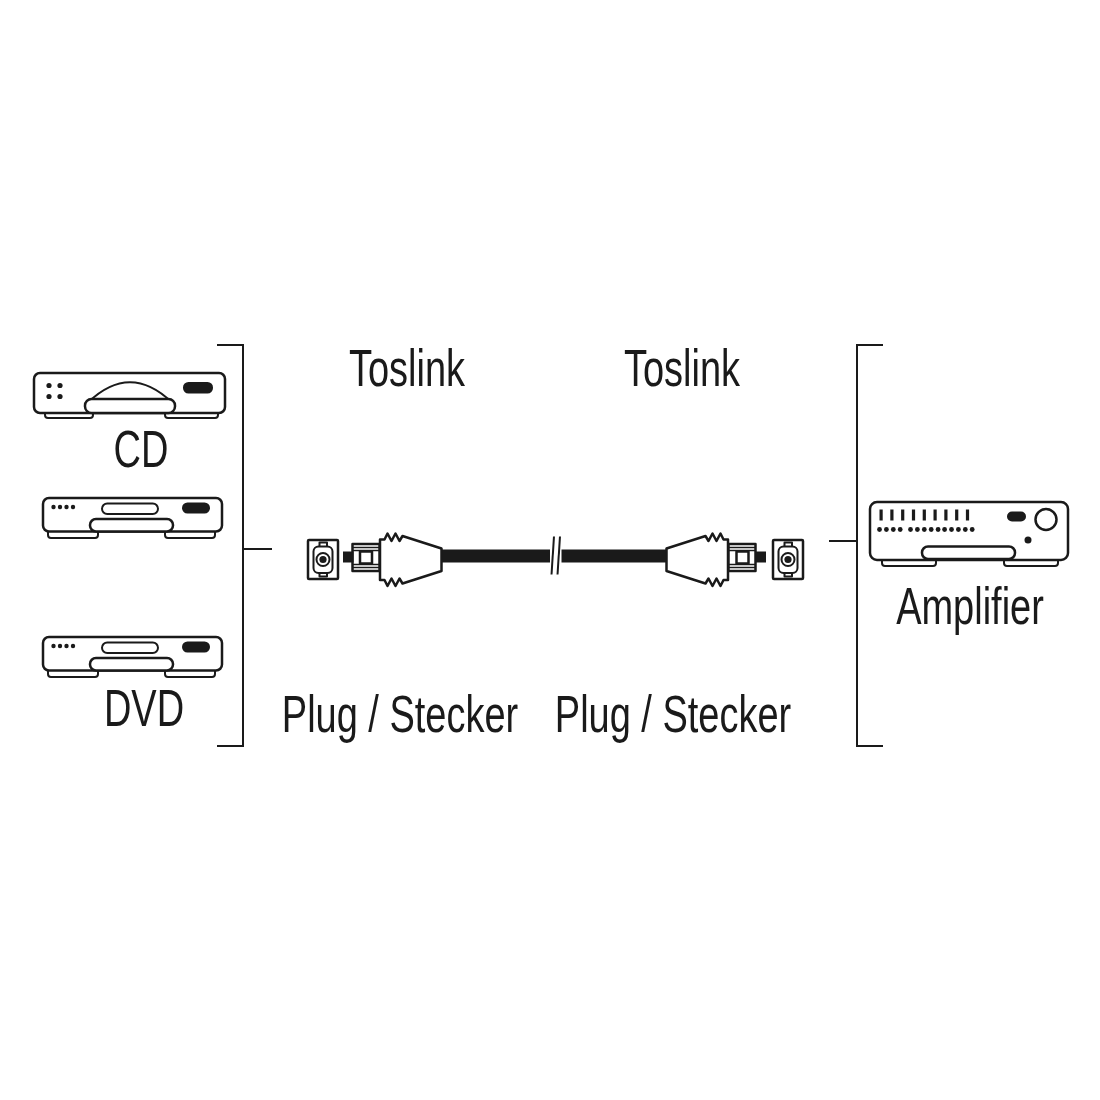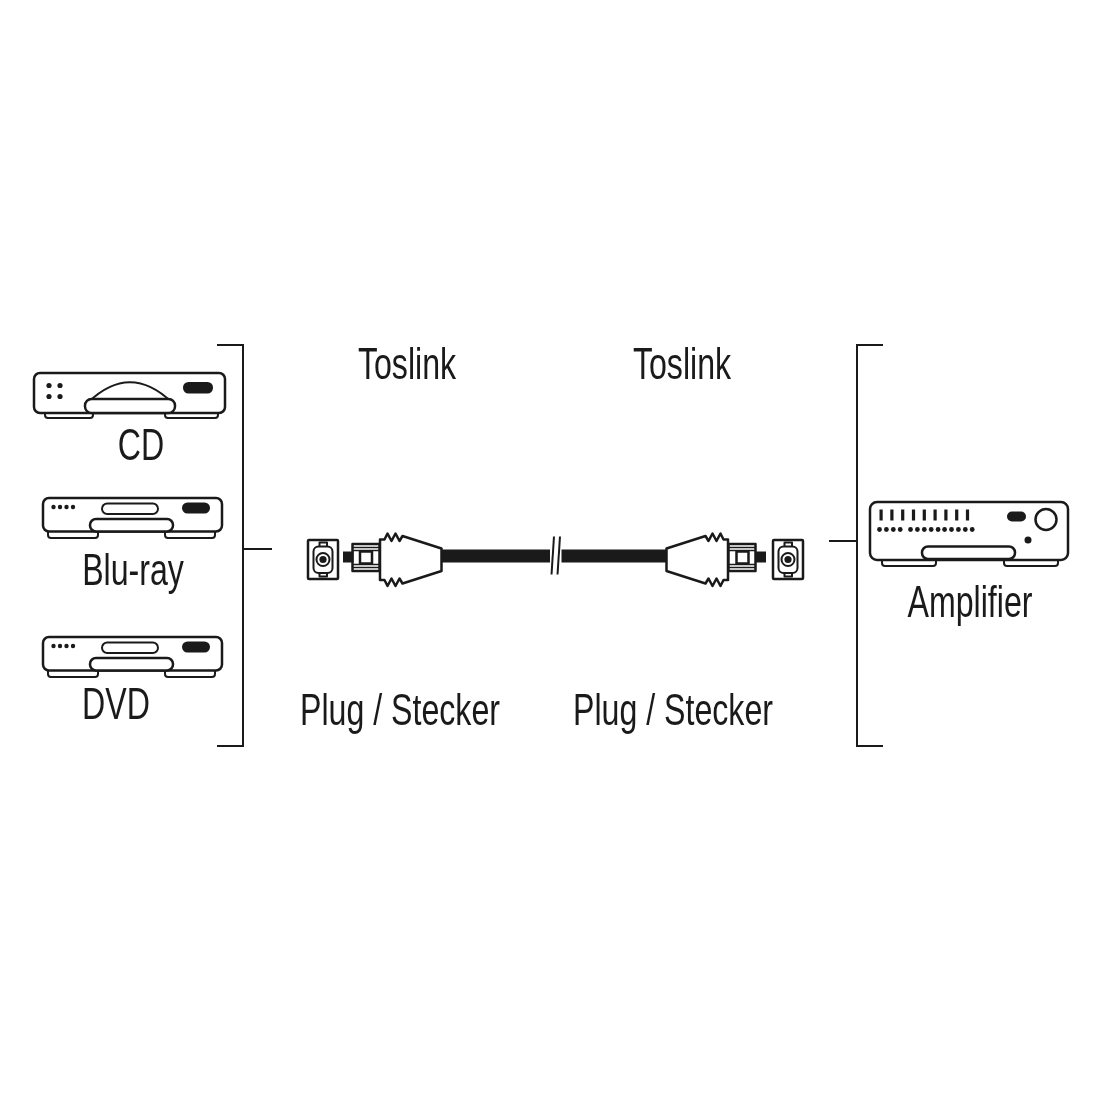--- a/index.html
+++ b/index.html
@@ -14,21 +14,21 @@
   svg.art { position:absolute; left:0; top:0; }
 
   
   .o  { fill:#fff; stroke:var(--ink); stroke-width:2.5; stroke-linejoin:round; }
   .o2 { fill:#fff; stroke:var(--ink); stroke-width:2;   stroke-linejoin:round; }
   .k  { fill:var(--ink); stroke:none; }
   .ln { fill:none; stroke:var(--ink); stroke-width:2; }
   .thin { fill:none; stroke:var(--ink); stroke-width:1.5; }
 
   
-  .label { position:absolute; font-size:44px; line-height:1; color:var(--ink); }
+  .label { position:absolute; font-size:52px; line-height:1; color:var(--ink); }
   .label > span { display:inline-block; white-space:nowrap;
                   transform:translateX(-50%) scaleX(0.73); }
 </style>
 </head>
 <body>
 
 <div class="stage">
 
   <svg class="art" width="1100" height="1100" viewBox="0 0 1100 1100">
 
@@ -170,24 +170,21 @@
       </g>
       <rect class="k" x="1007" y="511.5" width="19" height="10" rx="5"></rect>
       <circle class="o" cx="1046" cy="519.5" r="10.5"></circle>
       <circle class="k" cx="1028" cy="540" r="3.5"></circle>
     </g>
   </svg>
 
   <div class="label" style="left:141px; top:423px;">
     <span>CD</span>
   </div>
-  <div class="label" style="left:133px; top:548px;">
-    <span>Blu-ray</span>
-  </div>
-  <div class="label" style="left:116px; top:682px;">
+  <div class="label" style="left:144px; top:682px;">
     <span>DVD</span>
   </div>
 
   <div class="label" style="left:407px; top:342px;">
     <span>Toslink</span>
   </div>
   <div class="label" style="left:682px; top:342px;">
     <span>Toslink</span>
   </div>
 

